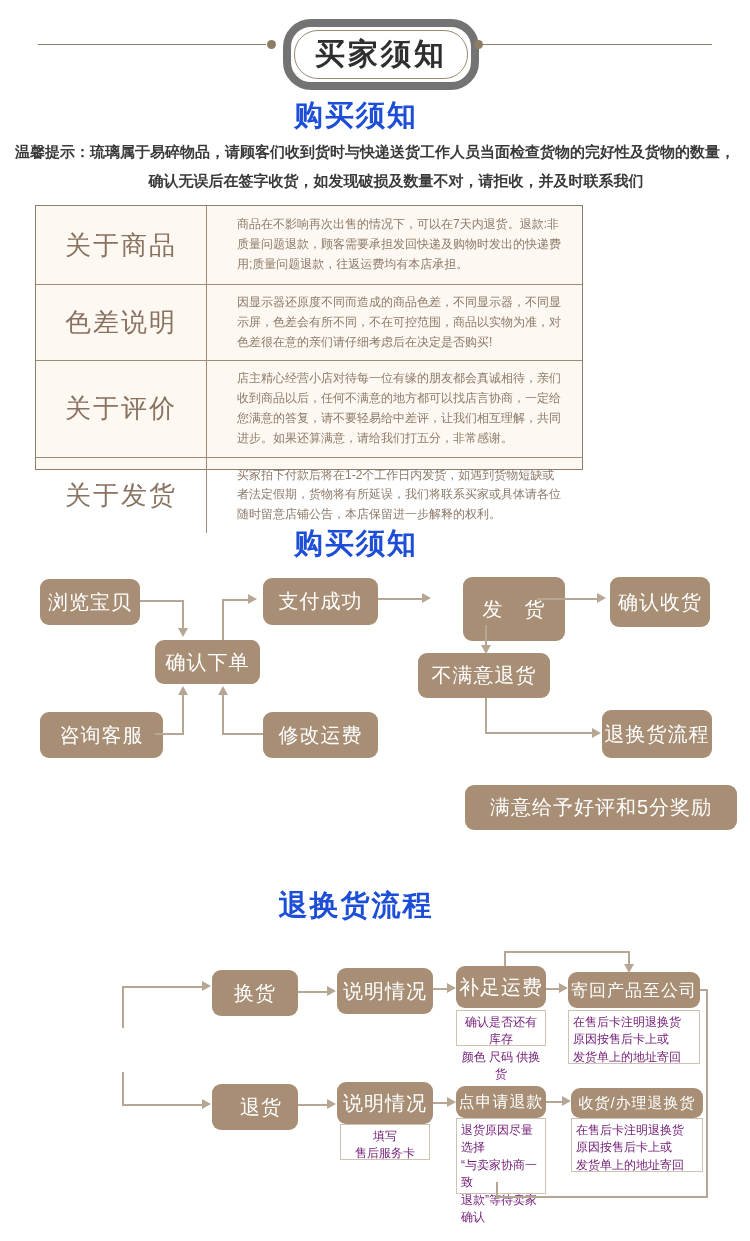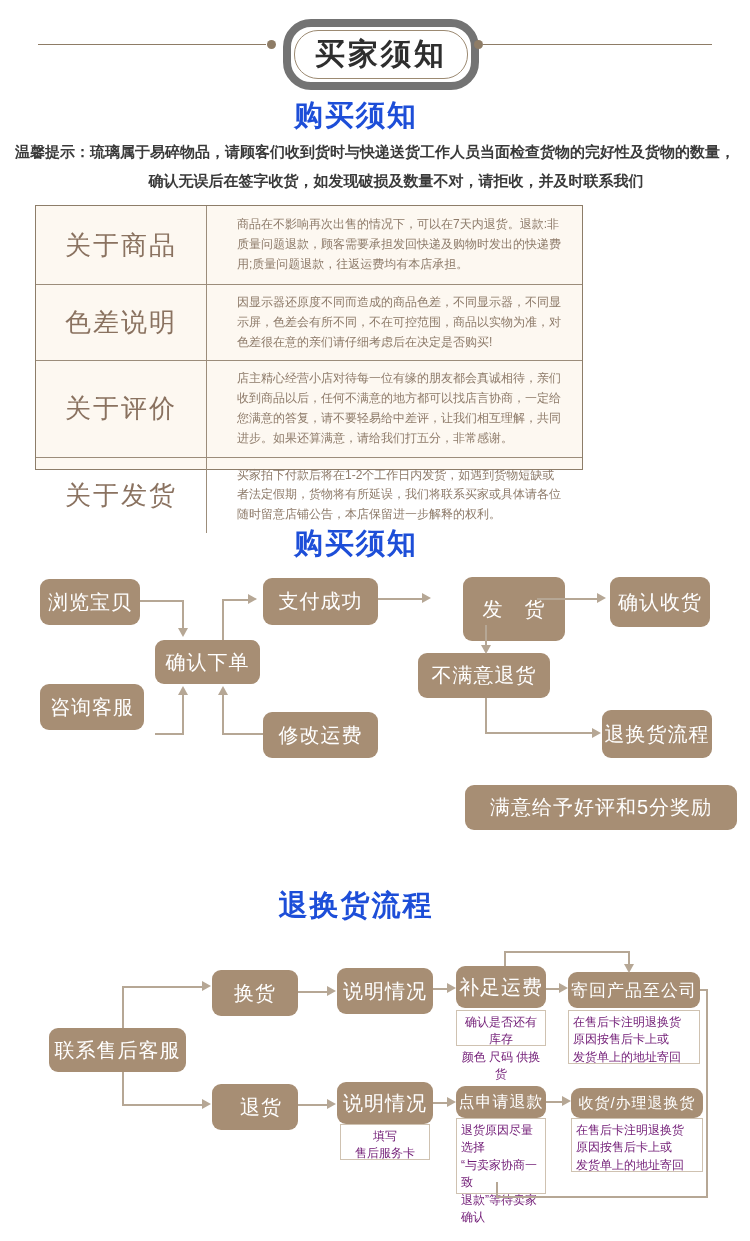--- a/index.html
+++ b/index.html
@@ -77,21 +77,21 @@
   </div>
 
   <div class="sec-title" style="top:524px;">购买须知</div>
 
   <div class="box" style="left:40px;top:579px;width:100px;height:46px;">浏览宝贝</div>
   <div class="box" style="left:263px;top:578px;width:115px;height:47px;">支付成功</div>
   <div class="box" style="left:435px;top:577px;width:102px;height:64px;margin-left:28px;">发　货</div>
   <div class="box" style="left:610px;top:577px;width:100px;height:50px;">确认收货</div>
   <div class="box" style="left:155px;top:640px;width:105px;height:44px;">确认下单</div>
   <div class="box" style="left:418px;top:653px;width:132px;height:45px;">不满意退货</div>
-  <div class="box" style="left:40px;top:684px;width:104px;height:46px;">咨询客服</div>
+  <div class="box" style="left:40px;top:712px;width:123px;height:46px;">咨询客服</div>
   <div class="box" style="left:263px;top:712px;width:115px;height:46px;">修改运费</div>
   <div class="box" style="left:602px;top:710px;width:110px;height:48px;">退换货流程</div>
   <div class="box" style="left:465px;top:785px;width:272px;height:45px;">满意给予好评和5分奖励</div>
 
   <div class="hl" style="left:140px;top:600px;width:44px;"></div>
   <div class="vl" style="left:182px;top:600px;height:28px;"></div>
   <div class="ad" style="left:178px;top:628px;"></div>
 
   <div class="vl" style="left:222px;top:600px;height:40px;"></div>
   <div class="hl" style="left:222px;top:599px;width:26px;"></div>
@@ -113,21 +113,20 @@
   <div class="hl" style="left:222px;top:733px;width:41px;"></div>
   <div class="vl" style="left:222px;top:694px;height:41px;"></div>
   <div class="au" style="left:218px;top:686px;"></div>
 
   <div class="vl" style="left:485px;top:698px;height:36px;"></div>
   <div class="hl" style="left:485px;top:732px;width:109px;"></div>
   <div class="ar" style="left:592px;top:728px;"></div>
 
   <div class="sec-title" style="top:886px;">退换货流程</div>
 
-  <div class="box" style="left:49px;top:1028px;width:137px;height:44px;">联系售后客服</div>
   <div class="box" style="left:212px;top:970px;width:86px;height:46px;">换货</div>
   <div class="box" style="left:337px;top:968px;width:96px;height:46px;">说明情况</div>
   <div class="box" style="left:456px;top:966px;width:90px;height:42px;">补足运费</div>
   <div class="box" style="left:568px;top:972px;width:132px;height:36px;font-size:17px;">寄回产品至公司</div>
   <div class="box" style="left:212px;top:1084px;width:86px;height:46px;padding-left:12px;">退货</div>
   <div class="box" style="left:337px;top:1082px;width:96px;height:42px;">说明情况</div>
   <div class="box" style="left:456px;top:1086px;width:90px;height:32px;font-size:16px;">点申请退款</div>
   <div class="box" style="left:571px;top:1088px;width:132px;height:30px;font-size:15px;">收货/办理退换货</div>
 
   <div class="note center" style="left:456px;top:1010px;width:90px;height:36px;">确认是否还有库存

